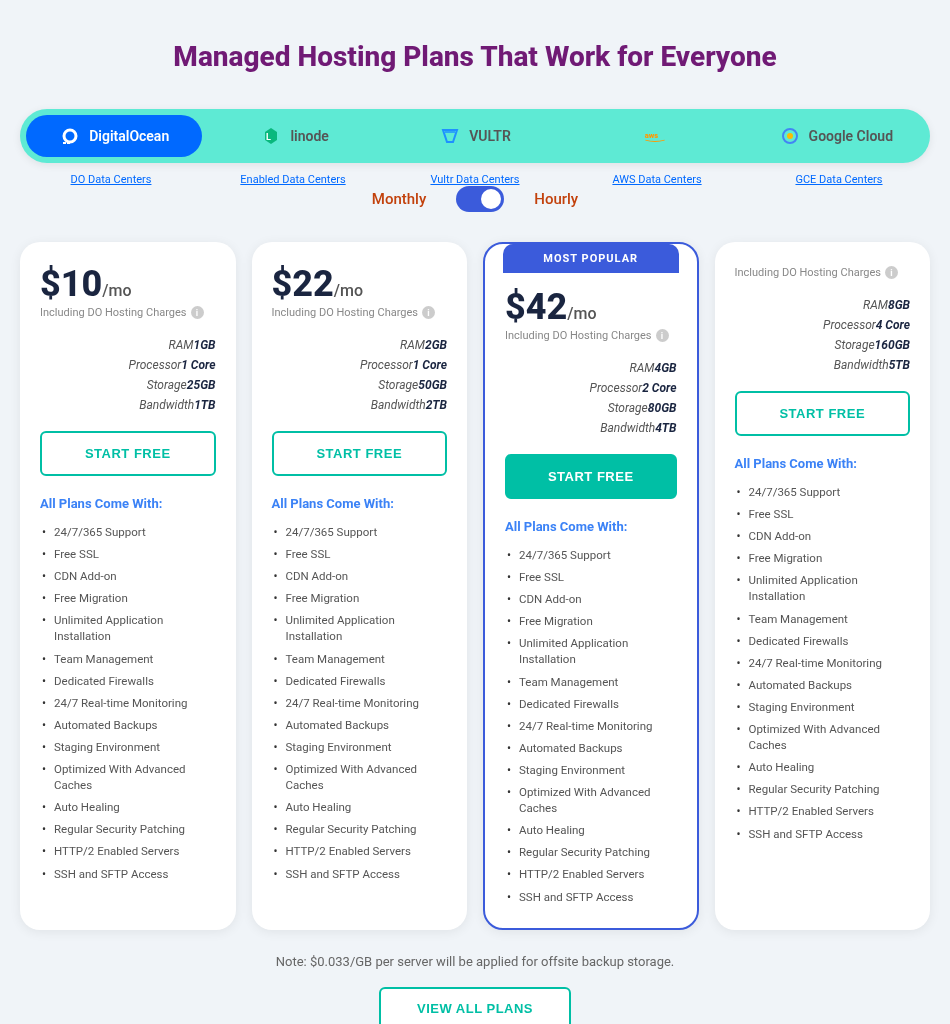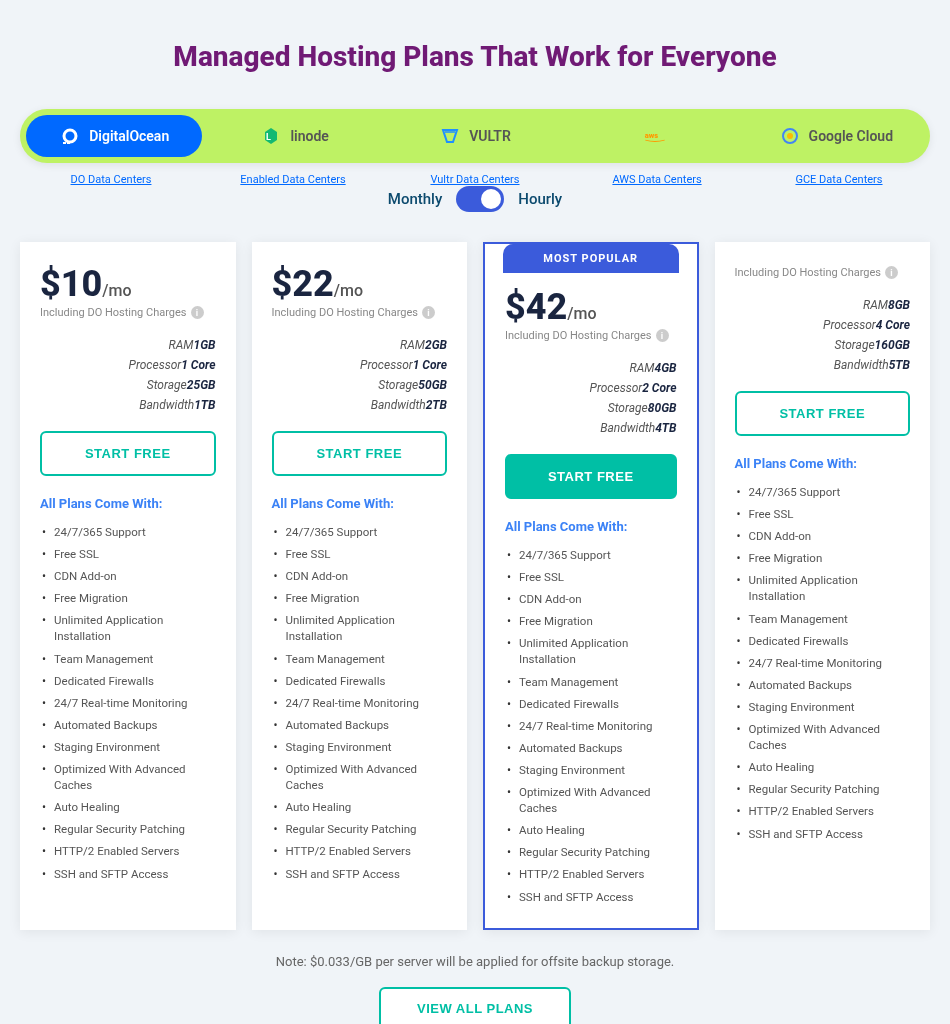--- a/index.html
+++ b/index.html
@@ -19,21 +19,21 @@
     .main-title {
       text-align: center;
       font-size: 28px;
       font-weight: 800;
       color: #701a75;
       margin-bottom: 36px;
     }
     
     .provider-tabs {
       display: flex;
-      background: #bef264;
+      background: #5eead4;
       border-radius: 30px;
       padding: 6px;
       margin-bottom: 10px;
       box-shadow: 0 2px 8px rgba(0,0,0,0.08);
       align-items: center;
       gap: 4px;
     }
     .provider-tab {
       flex: 1;
       display: flex;
@@ -69,25 +69,25 @@
       font-size: 11px;
       color: #0069ff;
       text-decoration: underline;
       cursor: pointer;
     }
     
     .billing-toggle {
       display: flex;
       align-items: center;
       justify-content: center;
-      gap: 14px;
+      gap: 30px;
       margin-bottom: 30px;
       font-size: 15px;
       font-weight: 500;
-      color: #0c4a6e;
+      color: #c2410c;
     }
     .toggle-switch {
       width: 48px;
       height: 26px;
       background: #3b5bdb;
       border-radius: 13px;
       position: relative;
       cursor: pointer;
       display: inline-block;
     }
@@ -102,21 +102,21 @@
     }
     
     .plans-grid {
       display: grid;
       grid-template-columns: repeat(4, 1fr);
       gap: 16px;
       margin-bottom: 24px;
     }
     .plan-card {
       background: #fff;
-      border-radius: 0;
+      border-radius: 20px;
       padding: 24px 20px 20px;
       box-shadow: 0 2px 12px rgba(0,0,0,0.07);
       position: relative;
       display: flex;
       flex-direction: column;
     }
     .plan-card.popular {
       border: 2px solid #3b5bdb;
       padding-top: 0;
     }

